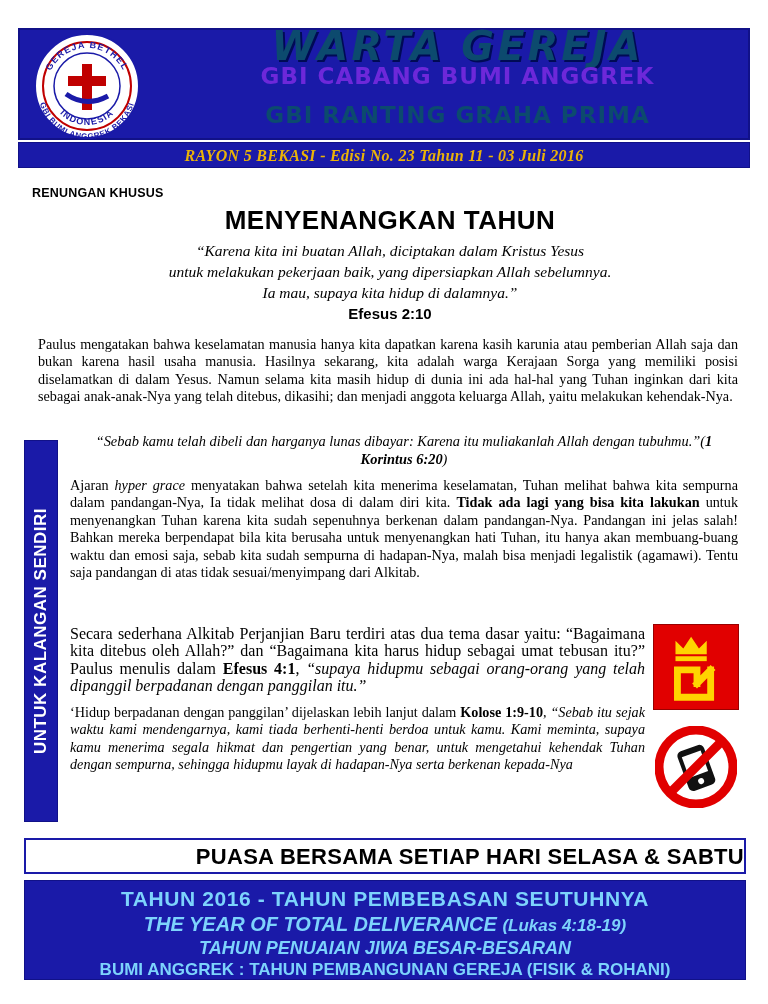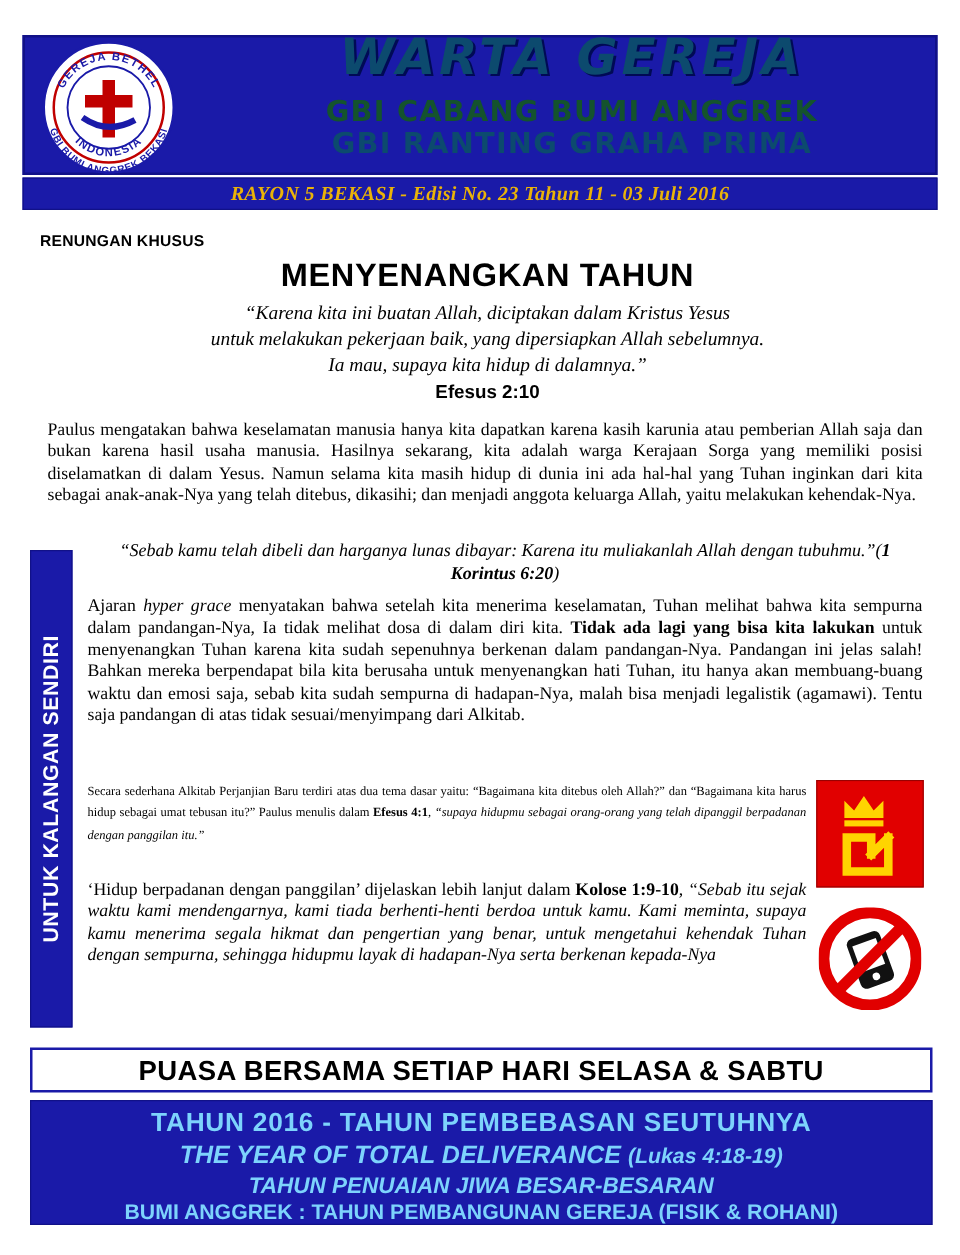--- a/index.html
+++ b/index.html
@@ -43,24 +43,24 @@
     font-style: italic;
     font-size: 40px;
     letter-spacing: 3px;
     line-height: 40px;
     text-shadow: 2px 2px 0 #000a55;
     z-index: 5;
   }
   .header-sub1 {
     position: absolute;
     left: 170px;
-    top: 78px;
+    top: 64px;
     width: 575px;
     text-align: center;
-    color: #14532d;
+    color: #6d28d9;
     font-family: "DejaVu Sans", sans-serif;
     font-weight: bold;
     font-size: 23px;
     letter-spacing: 1px;
     line-height: 25px;
     z-index: 5;
   }
   .header-sub2 {
     position: absolute;
     left: 170px;
@@ -183,21 +183,21 @@
     line-height: 17.4px;
     text-align: justify;
   }
 
   .p3 {
     position: absolute;
     left: 70px;
     top: 625px;
     width: 575px;
     font-family: "Liberation Serif", serif;
-    font-size: 10px;
+    font-size: 16px;
     line-height: 17.4px;
     text-align: justify;
   }
 
   .p4 {
     position: absolute;
     left: 70px;
     top: 704px;
     width: 575px;
     font-family: "Liberation Serif", serif;
@@ -256,21 +256,21 @@
   }
 
   
   .puasa-band {
     position: absolute;
     left: 24px;
     top: 838px;
     width: 722px;
     height: 36px;
     border: 2px solid #1a1aa8;
-    text-align: center;
+    text-align: right;
     font-family: "Liberation Sans", sans-serif;
     font-weight: bold;
     font-size: 22px;
     line-height: 33px;
     letter-spacing: .3px;
   }
 
   .blue-footer {
     position: absolute;
     left: 24px;

